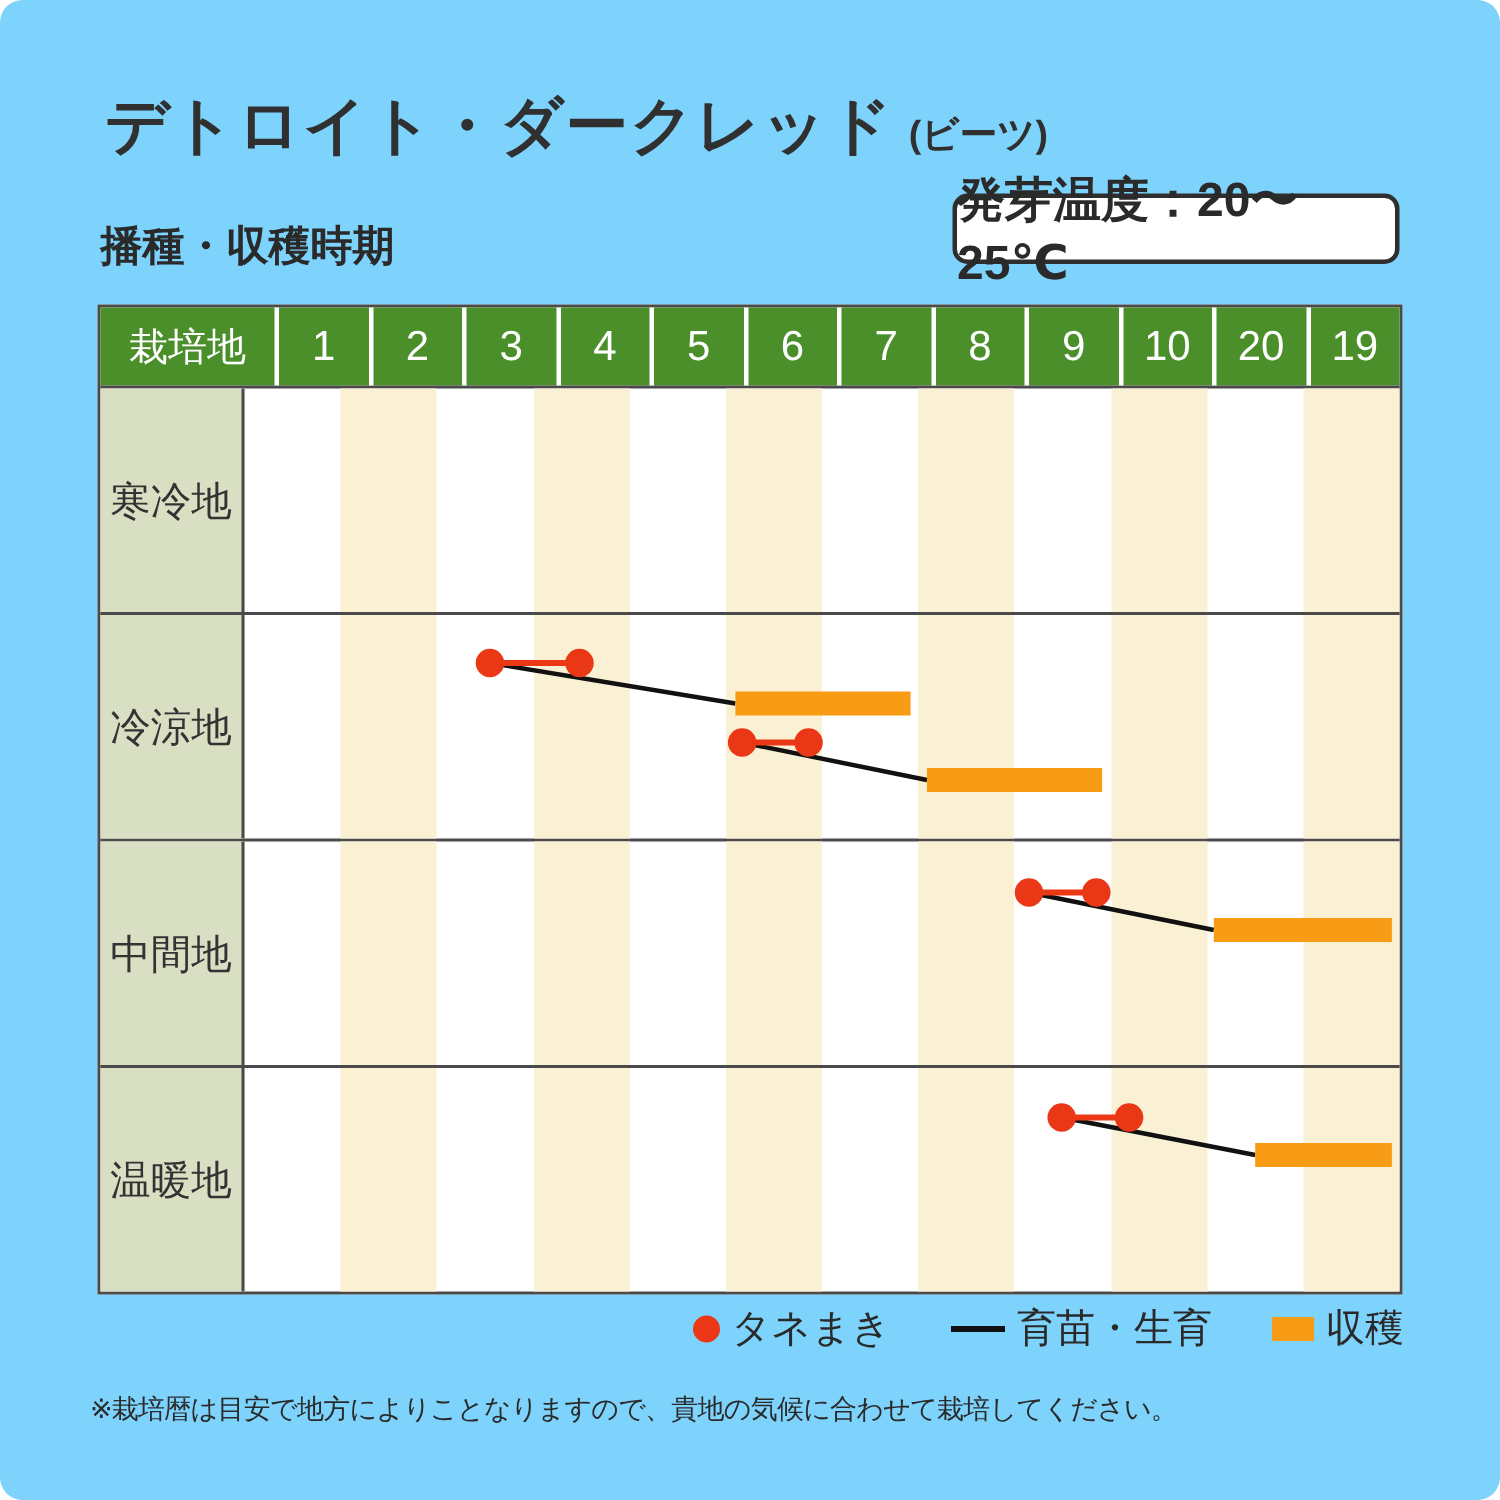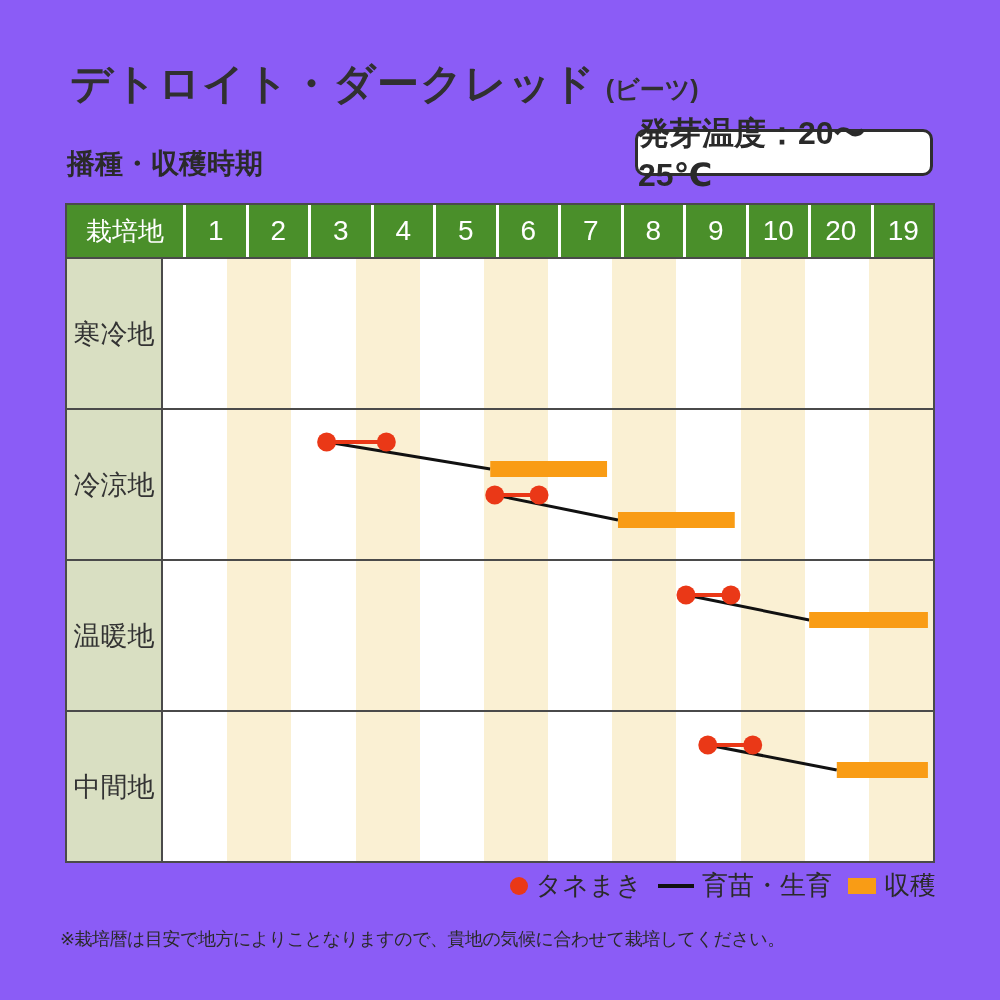--- a/index.html
+++ b/index.html
@@ -1,17 +1,17 @@
 <!DOCTYPE html>
 <html><head>
 <meta charset="utf-8">
 <style>
   * { margin:0; padding:0; box-sizing:border-box; }
   body { background:#ffffff; font-family:"Liberation Sans","DejaVu Sans",sans-serif; }
-  .page { position:relative; width:1000px; height:1000px; background:#8b5cf6; overflow:hidden; color:#2b2b2b; }
+  .page { position:relative; width:1000px; height:1000px; background:#7dd3fc; overflow:hidden; color:#2b2b2b;border-radius:15px; }
 
   .title-row { position:absolute; left:70px; top:56px; display:flex; align-items:baseline; gap:10px; }
   .title-main { font-size:42px; font-weight:bold; color:#303030; letter-spacing:1px; }
   .title-suffix { font-size:25px; font-weight:bold; color:#303030; }
 
   .germ-badge { position:absolute; left:635px; top:129px; width:298px; height:47px;
                 border:3px solid #2e2e2e; border-radius:10px; background:#ffffff;
                 display:flex; align-items:center; justify-content:center;
                 font-size:32px; font-weight:bold; color:#2a2a2a; }
 
@@ -25,21 +25,21 @@
   .month-cell { flex:1; border-left:3px solid #ffffff; font-size:28px; color:#ffffff; }
   .cal-row { display:flex; height:151px; border-top:2px solid #4a4a4a; }
   .row-label { width:96px; background:#d9dfc2; border-right:2px solid #4a4a4a;
                font-size:27px; color:#333333;text-align:center; }
   .row-data { flex:1; display:flex; }
   .stripe { flex:1; }
   .stripe.even { background:#faf0d3; }
 
   #marks { position:absolute; left:0; top:0; width:1000px; height:1000px; pointer-events:none; }
 
-  .legend { position:absolute; top:868px; right:64px; display:flex; align-items:center; gap:16px; }
+  .legend { position:absolute; top:868px; right:64px; display:flex; align-items:center; gap:40px; }
   .legend-item { display:flex; align-items:center; gap:8px; font-size:26px; color:#2a2a2a; }
   .icon-sow { width:18px; height:18px; border-radius:50%; }
   .icon-line { width:36px; height:4px; }
   .icon-bar { width:28px; height:16px; }
 
   .footnote { position:absolute; left:60px; top:927px; width:890px; font-size:18px;
               color:#2a2a2a; letter-spacing:-0.5px; white-space:nowrap; }
 </style>
 </head>
 <body>
@@ -100,38 +100,38 @@
             <div class="stripe even"></div>
             <div class="stripe"></div>
             <div class="stripe even"></div>
             <div class="stripe"></div>
             <div class="stripe even"></div>
             <div class="stripe"></div>
             <div class="stripe even"></div>
           </div>
         </div>
         <div class="cal-row">
-          <div class="cell row-label">温暖地</div>
+          <div class="cell row-label">中間地</div>
           <div class="row-data">
             <div class="stripe"></div>
             <div class="stripe even"></div>
             <div class="stripe"></div>
             <div class="stripe even"></div>
             <div class="stripe"></div>
             <div class="stripe even"></div>
             <div class="stripe"></div>
             <div class="stripe even"></div>
             <div class="stripe"></div>
             <div class="stripe even"></div>
             <div class="stripe"></div>
             <div class="stripe even"></div>
           </div>
         </div>
         <div class="cal-row">
-          <div class="cell row-label">中間地</div>
+          <div class="cell row-label">温暖地</div>
           <div class="row-data">
             <div class="stripe"></div>
             <div class="stripe even"></div>
             <div class="stripe"></div>
             <div class="stripe even"></div>
             <div class="stripe"></div>
             <div class="stripe even"></div>
             <div class="stripe"></div>
             <div class="stripe even"></div>
             <div class="stripe"></div>

